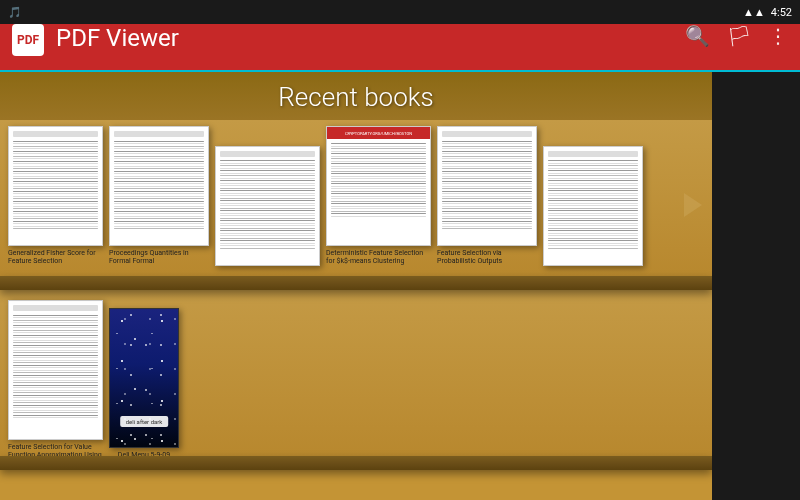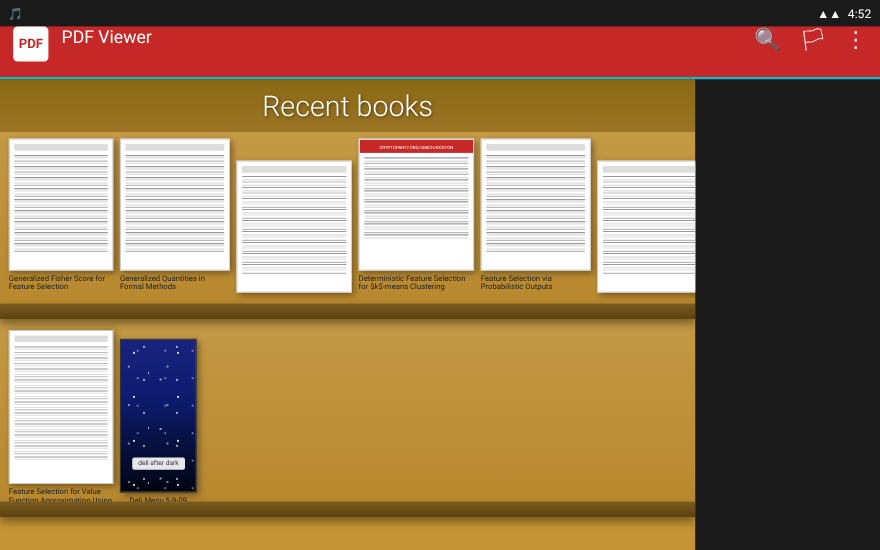--- a/index.html
+++ b/index.html
@@ -45,38 +45,38 @@
       border-radius: 4px;
       display: flex;
       align-items: center;
       justify-content: center;
       font-weight: bold;
       color: #c62828;
       font-size: 12px;
     }
     .app-title {
       color: white;
-      font-size: 16px;
+      font-size: 24px;
       flex: 1;
     }
     .toolbar-icons {
       display: flex;
       align-items: center;
       gap: 16px;
     }
     .toolbar-icon {
       color: white;
       font-size: 20px;
       cursor: pointer;
       opacity: 0.9;
     }
 
     
     #bookshelf {
-      width: 632px;
+      width: 712px;
       height: 428px;
       background: linear-gradient(180deg, #8B6914 0%, #A0782A 15%, #B8862E 30%, #C49435 40%);
       position: relative;
       overflow: hidden;
     }
 
     
     .shelf-title {
       text-align: center;
       color: white;
@@ -365,21 +365,21 @@
                 <div class="book-line"></div>
               <div class="book-line"></div>
                 <div class="book-line medium"></div>
                 <div class="book-line dark"></div>
               <div class="book-line"></div>
                 <div class="book-line"></div>
                 <div class="book-line medium"></div>
             </div>
           </div>
         </div>
-        <div class="book-title-label" style="font-size:7px;color:#222;max-width:100px;margin-top:3px;text-align:left;">Generalized Quantities in Formal Methods</div>
+        <div class="book-title-label" style="font-size:7px;color:#222;max-width:100px;margin-top:3px;text-align:left;">Proceedings Quantities in Formal Formal</div>
       </div>
 
       <div class="book">
         <div class="book-thumbnail" style="width:105px;height:120px;">
           <div class="book-thumbnail-inner">
             <div class="book-header-block" style="height:6px;background:#ddd;"></div>
             <div class="book-lines">
               <div class="book-line dark"></div>
                 <div class="book-line"></div>
                 <div class="book-line medium"></div>

